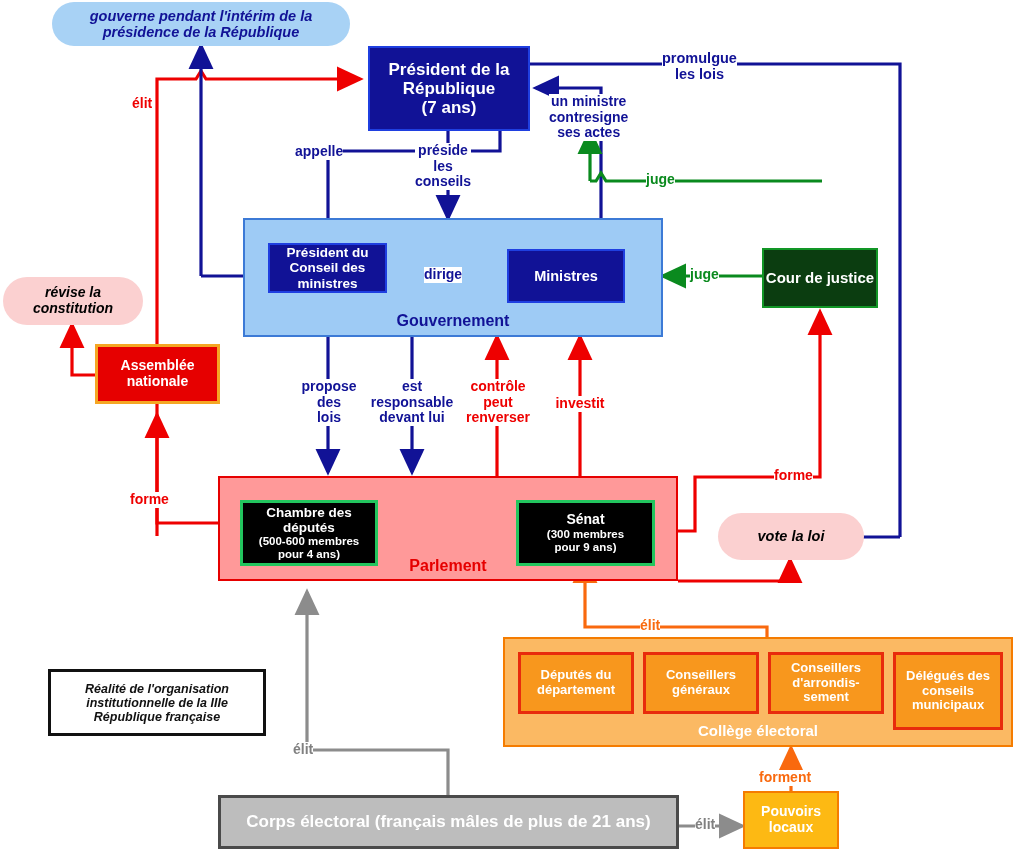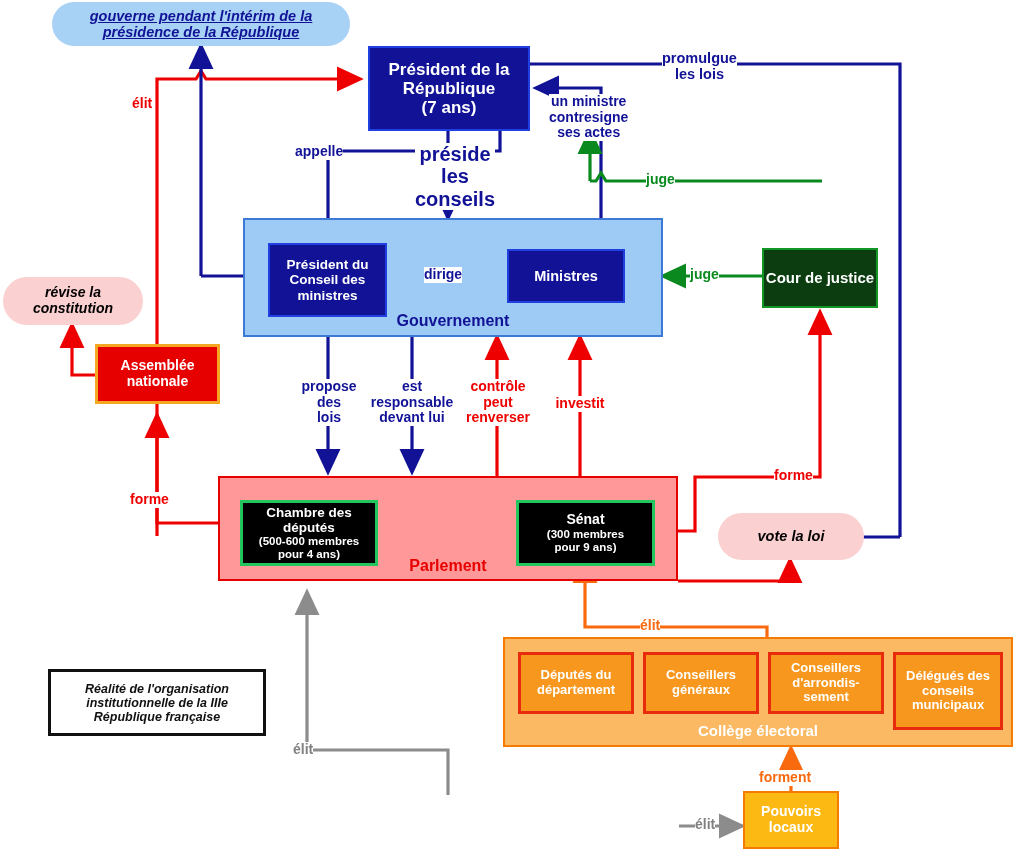--- a/index.html
+++ b/index.html
@@ -106,32 +106,32 @@
       <path d="M767,637 L767,627 L585,627 L585,560" stroke="#f9690e" marker-end="url(#ar-orange)"></path>
 
       <path d="M791,791 L791,748" stroke="#f9690e" marker-end="url(#ar-orange)"></path>
 
       <path d="M448,795 L448,750 L307,750 L307,592" stroke="#8c8c8c" marker-end="url(#ar-gray)"></path>
 
       <path d="M679,826 L742,826" stroke="#8c8c8c" marker-end="url(#ar-gray)"></path>
     </g>
   </svg>
 
-  <div class="node bubble bubble-blue" style="left:52px;top:2px;width:298px;height:44px;font-size:14.5px;padding:8px 14px;text-decoration:underline;">gouverne pendant l'intérim de la présidence de la République</div>
+  <div class="node bubble bubble-blue" style="left:52px;top:2px;width:298px;height:44px;font-size:14.5px;padding:8px 14px;">gouverne pendant l'intérim de la présidence de la République</div>
 
   <div class="node navy" style="left:368px;top:46px;width:162px;height:85px;font-size:17px;">
     <span style="white-space:pre-line">Président de la République
 (7 ans)</span>
   </div>
 
   <div class="node govbox" style="left:243px;top:218px;width:420px;height:119px;align-items:flex-end;padding-bottom:5px;font-size:16px;">
     <span>Gouvernement</span>
   </div>
 
-  <div class="node navy" style="left:268px;top:243px;width:119px;height:74px;font-size:13.5px;">
+  <div class="node navy" style="left:268px;top:243px;width:119px;height:50px;font-size:13.5px;">
     <span style="white-space:pre-line">Président du Conseil des ministres</span>
   </div>
 
   <div class="node navy" style="left:507px;top:249px;width:118px;height:54px;font-size:14.5px;">
     <span>Ministres</span>
   </div>
 
   <div class="node green" style="left:762px;top:248px;width:116px;height:60px;font-size:15px;">
     <span style="white-space:pre-line">Cour de justice</span>
   </div>
@@ -170,35 +170,38 @@
   <div class="node orangeinner" style="left:643px;top:652px;width:116px;height:62px;font-size:13px;">
     <span>Conseillers généraux</span>
   </div>
   <div class="node orangeinner" style="left:768px;top:652px;width:116px;height:62px;font-size:13px;">
     <span>Conseillers d'arrondis-sement</span>
   </div>
   <div class="node orangeinner" style="left:893px;top:652px;width:110px;height:78px;font-size:13px;">
     <span>Délégués des conseils municipaux</span>
   </div>
 
+  <div class="node graybox" style="left:218px;top:795px;width:461px;height:54px;font-size:17px;">
+    <span>Corps électoral (français mâles de plus de 21 ans)</span>
+  </div>
 
   <div class="node powerbox" style="left:743px;top:791px;width:96px;height:58px;font-size:14px;">
     <span style="white-space:pre-line">Pouvoirs locaux</span>
   </div>
 
   <div class="node caption" style="left:48px;top:669px;width:218px;height:67px;font-size:12.5px;padding:4px 10px;">Réalité de l'organisation institutionnelle de la IIIe République française</div>
 
   <div class="lbl lbl-red lbl-bg" style="left:132px;top:96px;font-size:14px;">élit</div>
   <div class="lbl lbl-navy lbl-bg" style="left:662px;top:50px;font-size:14.5px;">promulgue
 les lois</div>
   <div class="lbl lbl-navy lbl-bg" style="left:549px;top:94px;font-size:14px;">un ministre
 contresigne
 ses actes</div>
   <div class="lbl lbl-navy lbl-bg" style="left:295px;top:144px;font-size:14px;">appelle</div>
-  <div class="lbl lbl-navy lbl-bg" style="left:415px;top:143px;font-size:20px;">préside
+  <div class="lbl lbl-navy lbl-bg" style="left:415px;top:143px;font-size:14px;">préside
 les
 conseils</div>
   <div class="lbl lbl-green lbl-bg" style="left:646px;top:172px;font-size:14px;">juge</div>
   <div class="lbl lbl-green lbl-bg" style="left:690px;top:267px;font-size:14px;">juge</div>
   <div class="lbl lbl-navy lbl-bg" style="left:424px;top:267px;font-size:14px;">dirige</div>
 
   <div class="lbl lbl-navy lbl-bg" style="left:294px;top:379px;font-size:14px;width:70px;">propose
 des
 lois</div>
   <div class="lbl lbl-navy lbl-bg" style="left:358px;top:379px;font-size:14px;width:108px;">est

